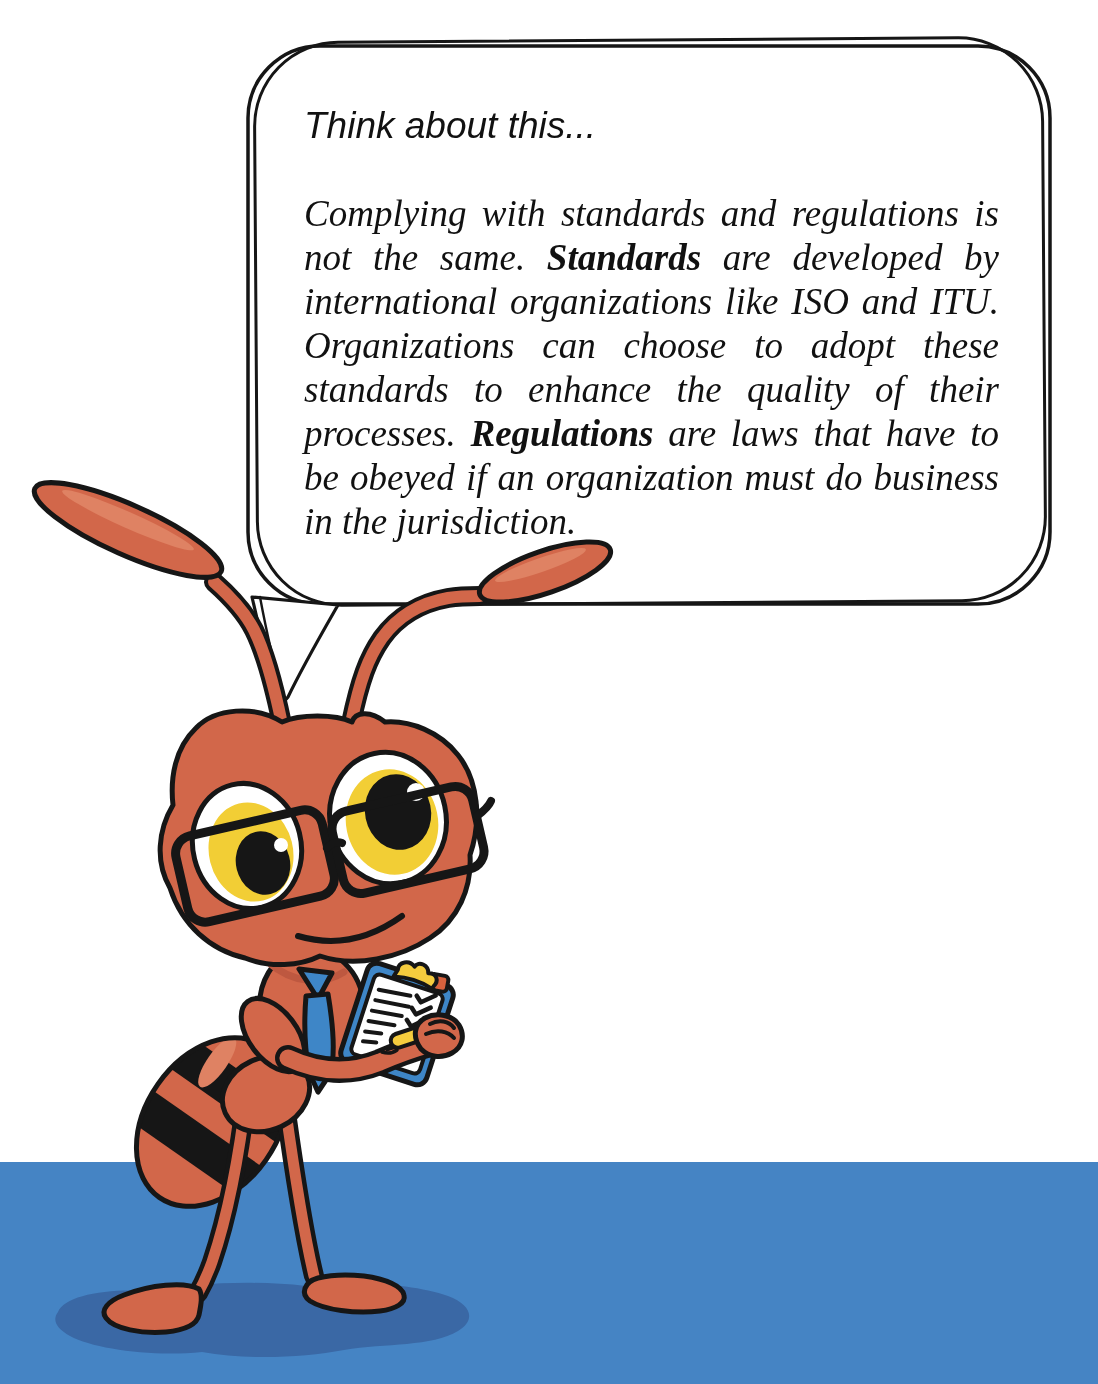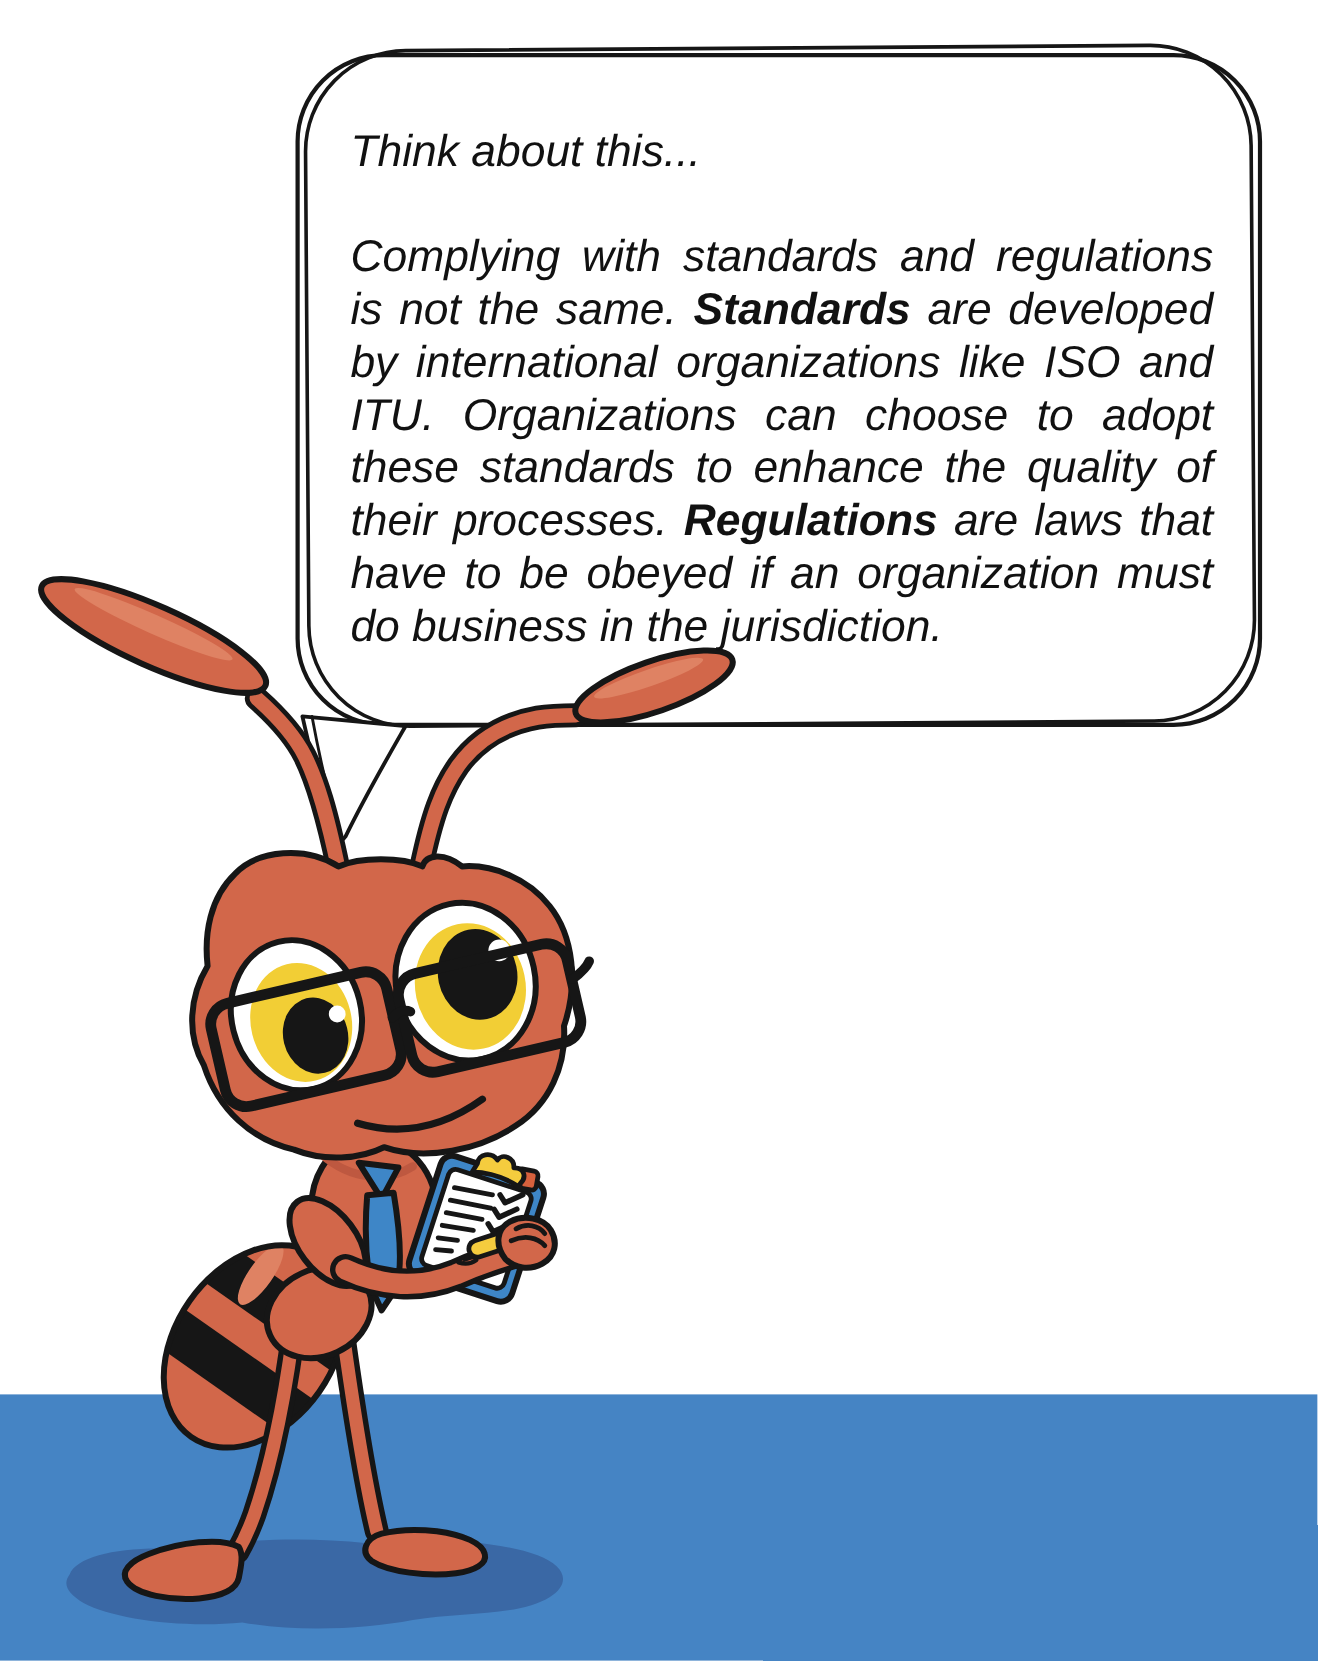--- a/index.html
+++ b/index.html
@@ -17,22 +17,22 @@
   .f-ink{fill:var(--outline);}    .f-none{fill:none;}
   .s-ink{stroke:var(--outline);stroke-linecap:round;stroke-linejoin:round;}
   .s-none{stroke:none;}
   .tube-out{stroke:var(--outline);fill:none;stroke-linecap:round;}
   .tube-in{stroke:var(--body);fill:none;stroke-linecap:round;}
 
   #bubble-text{
     position:absolute;left:292px;top:104px;width:719px;
     color:#111;font-style:italic;font-size:37px;line-height:44px;
   }
-  #bubble-text .bubble-title{margin:0 0 44px 0;}
-  #bubble-text .bubble-par{margin:0;text-align:justify;}
+  #bubble-text .bubble-title{margin:0 0 44px 12px;}
+  #bubble-text .bubble-par{margin:12px;text-align:justify;font-family:Liberation Serif, serif;}
   #bubble-text .b{font-weight:bold;}
 </style>
 </head>
 <body>
 
 <div class="stage">
 
   <svg width="1098" height="1384" viewBox="0 0 1098 1384">
 
     <defs>

